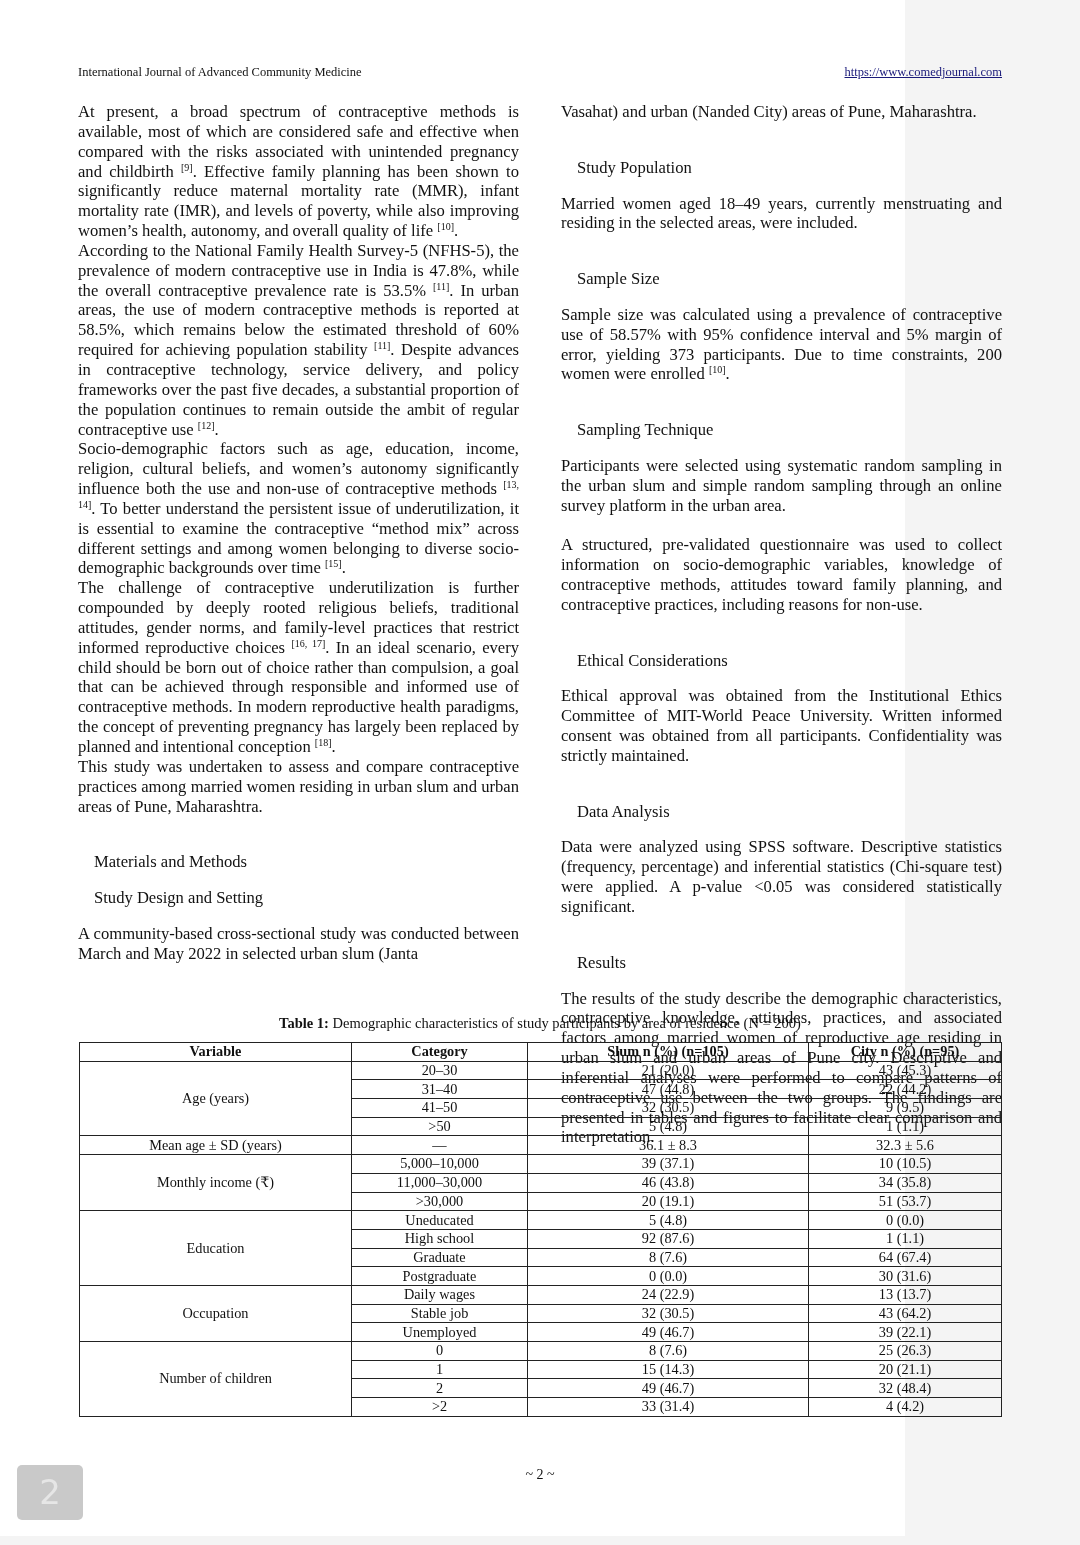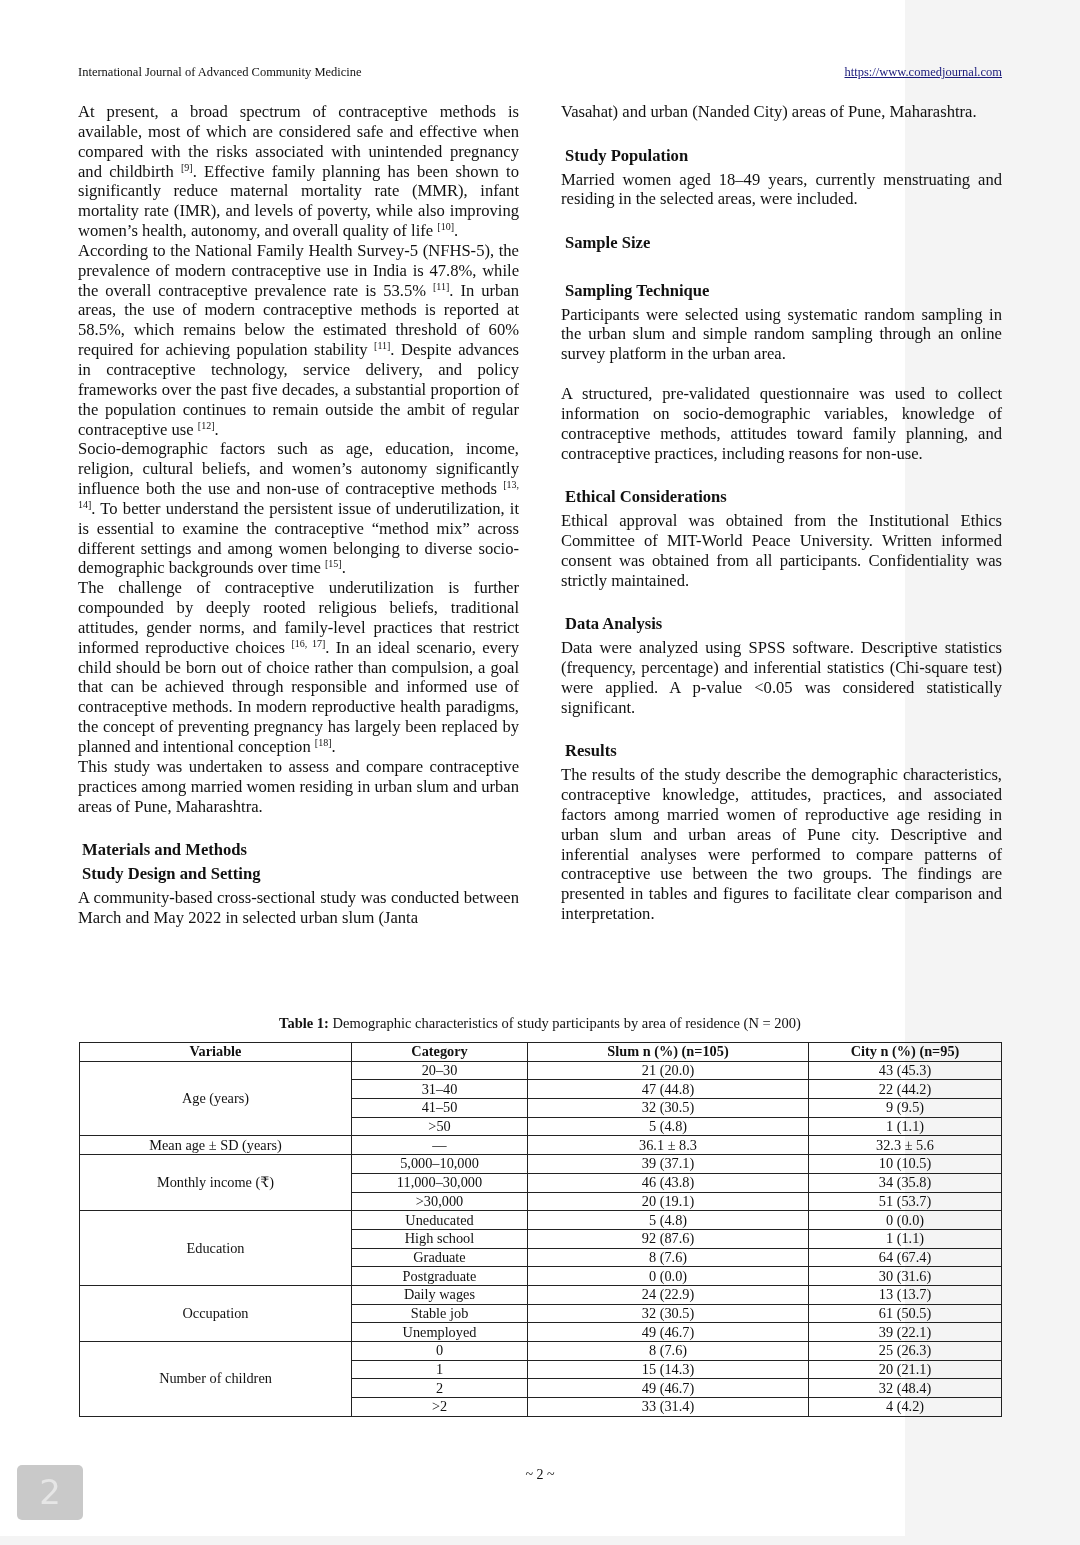--- a/index.html
+++ b/index.html
@@ -23,21 +23,21 @@
     .running-head .journal { position: absolute; left: 0; top: 0; }
     .running-head .url { position: absolute; right: 0; top: 0; color: #1a1a7a; text-decoration: underline; }
     .col {
       position: absolute; top: 102px; width: 441px;
       font-size: 16.6px; line-height: 19.85px;
       text-align: justify;
     }
     .col.left { left: 78px; }
     .col.right { left: 561px; }
     .col p { margin: 0; }
-    .col h3 { margin: 4px; font-size: 16.6px; font-weight: bold; line-height: 19.85px; }
+    .col h3 { margin: 16px; font-size: 16.6px; font-weight: normal; line-height: 19.85px; }
     .gap { height: 19.85px; }
     sup { font-size: 10px; line-height: 0; vertical-align: 6px; }
     .caption {
       position: absolute; top: 1014px; left: 0; width: 1080px;
       text-align: center; font-size: 14.5px; line-height: 18px;
     }
     .caption b { font-weight: bold; }
     table.demo {
       position: absolute; top: 1042px; left: 79px;
       width: 922px;
@@ -88,20 +88,21 @@
     <p>A community-based cross-sectional study was conducted between March and May 2022 in selected urban slum (Janta</p>
   </div>
 
   <div class="col right">
     <p>Vasahat) and urban (Nanded City) areas of Pune, Maharashtra.</p>
     <div class="gap"></div>
     <h3>Study Population</h3>
     <p>Married women aged 18–49 years, currently menstruating and residing in the selected areas, were included.</p>
     <div class="gap"></div>
     <h3>Sample Size</h3>
+    <p><span>Sample size was calculated using a prevalence of contraceptive use of 58.57% with 95% confidence interval and 5% margin of error, yielding 373 participants. Due to time constraints, 200 women were enrolled </span><sup>[10]</sup><span>.</span></p>
     <div class="gap"></div>
     <h3>Sampling Technique</h3>
     <p>Participants were selected using systematic random sampling in the urban slum and simple random sampling through an online survey platform in the urban area.</p>
     <div class="gap"></div>
     <p>A structured, pre-validated questionnaire was used to collect information on socio-demographic variables, knowledge of contraceptive methods, attitudes toward family planning, and contraceptive practices, including reasons for non-use.</p>
     <div class="gap"></div>
     <h3>Ethical Considerations</h3>
     <p>Ethical approval was obtained from the Institutional Ethics Committee of MIT-World Peace University. Written informed consent was obtained from all participants. Confidentiality was strictly maintained.</p>
     <div class="gap"></div>
     <h3>Data Analysis</h3>
@@ -197,21 +198,21 @@
         </tr>
         <tr>
           <td rowspan="3">Occupation</td>
           <td>Daily wages</td>
           <td>24 (22.9)</td>
           <td>13 (13.7)</td>
         </tr>
         <tr>
           <td>Stable job</td>
           <td>32 (30.5)</td>
-          <td>61 (50.5)</td>
+          <td>43 (64.2)</td>
         </tr>
         <tr>
           <td>Unemployed</td>
           <td>49 (46.7)</td>
           <td>39 (22.1)</td>
         </tr>
         <tr>
           <td rowspan="4">Number of children</td>
           <td>0</td>
           <td>8 (7.6)</td>

